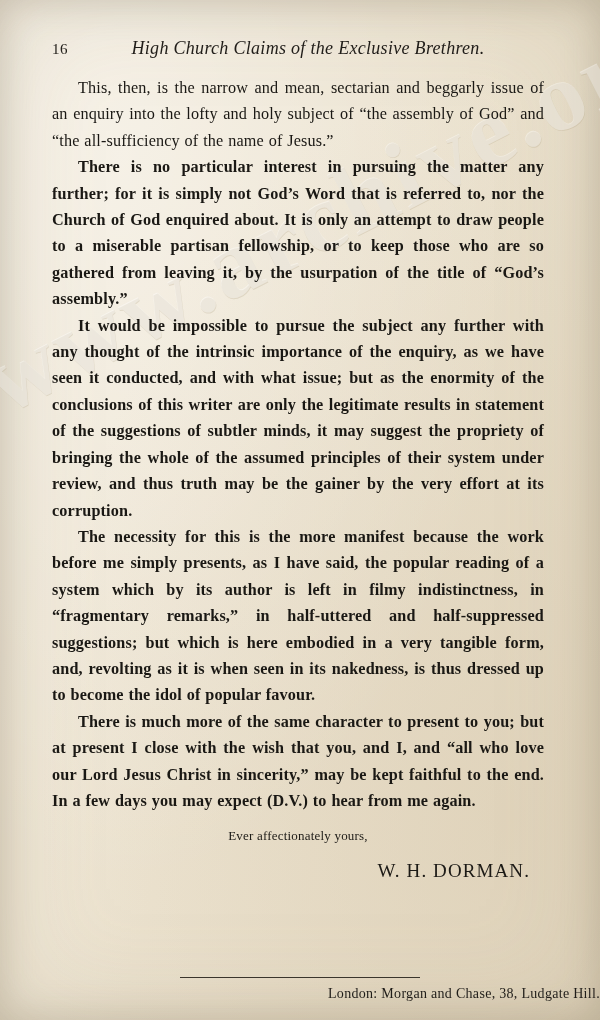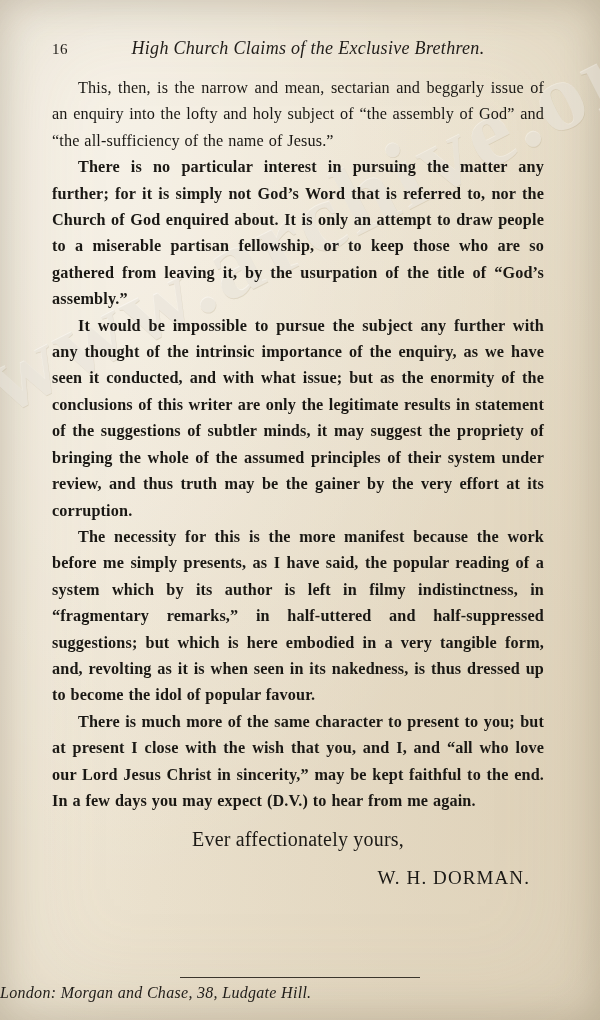--- a/index.html
+++ b/index.html
@@ -84,44 +84,43 @@
     font-size: 16.2px;
     line-height: 1.63;
     letter-spacing: 0.15px;
     color: #1a1814;
     word-spacing: 0.6px;
   }
   p.body + p.body { margin-top: 0; font-weight: bold; }
   .closing {
     margin-top: 14px;
     text-align: center;
-    font-size: 20px;
+    font-size: 13px;
     letter-spacing: 0.2px;
   }
   .signature {
     margin-top: 16px;
     text-align: right;
     padding-right: 14px;
     font-size: 19px;
     letter-spacing: 1.1px;
   }
   .rule {
     position: absolute;
     left: 180px;
     right: 180px;
     bottom: 42px;
     border-top: 1px solid #3a352c;
   }
   .imprint {
     position: absolute;
     left: 0; right: 0;
     bottom: 18px;
-    text-align: left;
-    font-style: italic;
-    font-size: 16px;
+    text-align: right;
+    font-size: 14px;
     letter-spacing: 0.3px;
     color: #201d19;
   }
 </style>
 </head>
 <body>
 
 <div class="page">
 
   <div class="watermark">www.archive.org</div>

